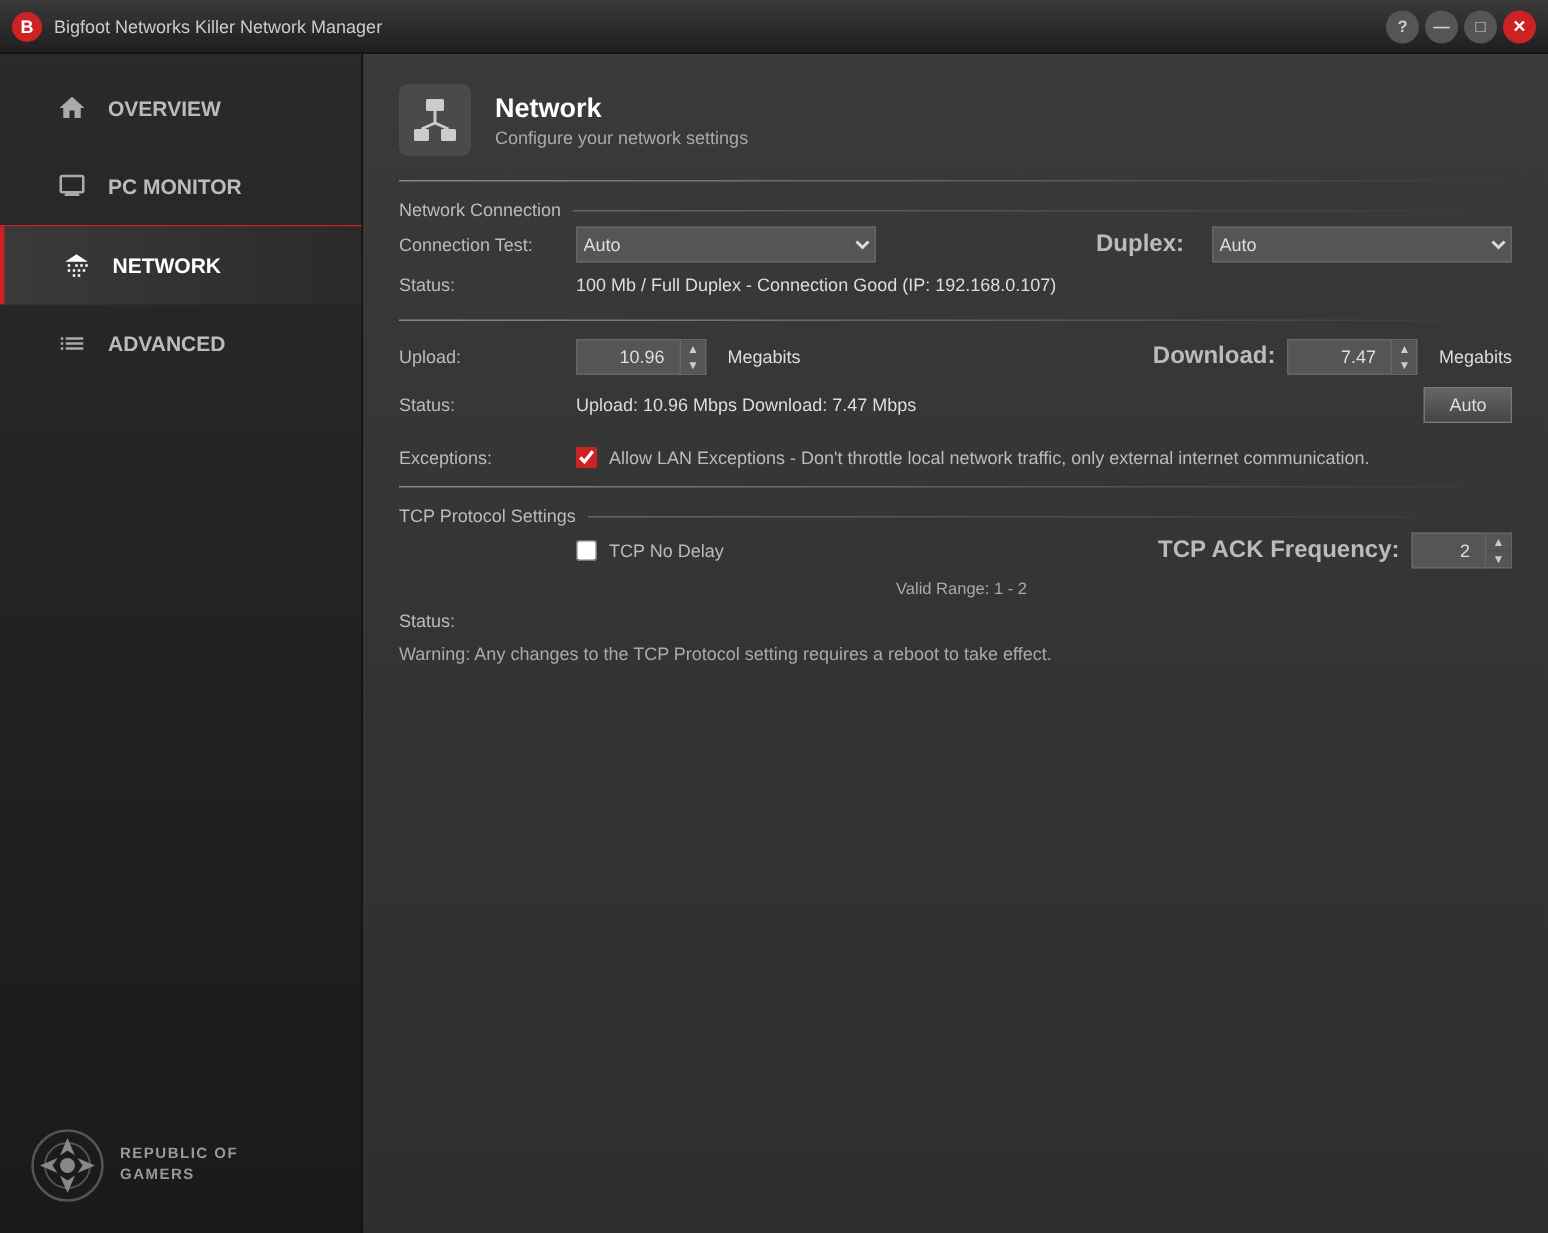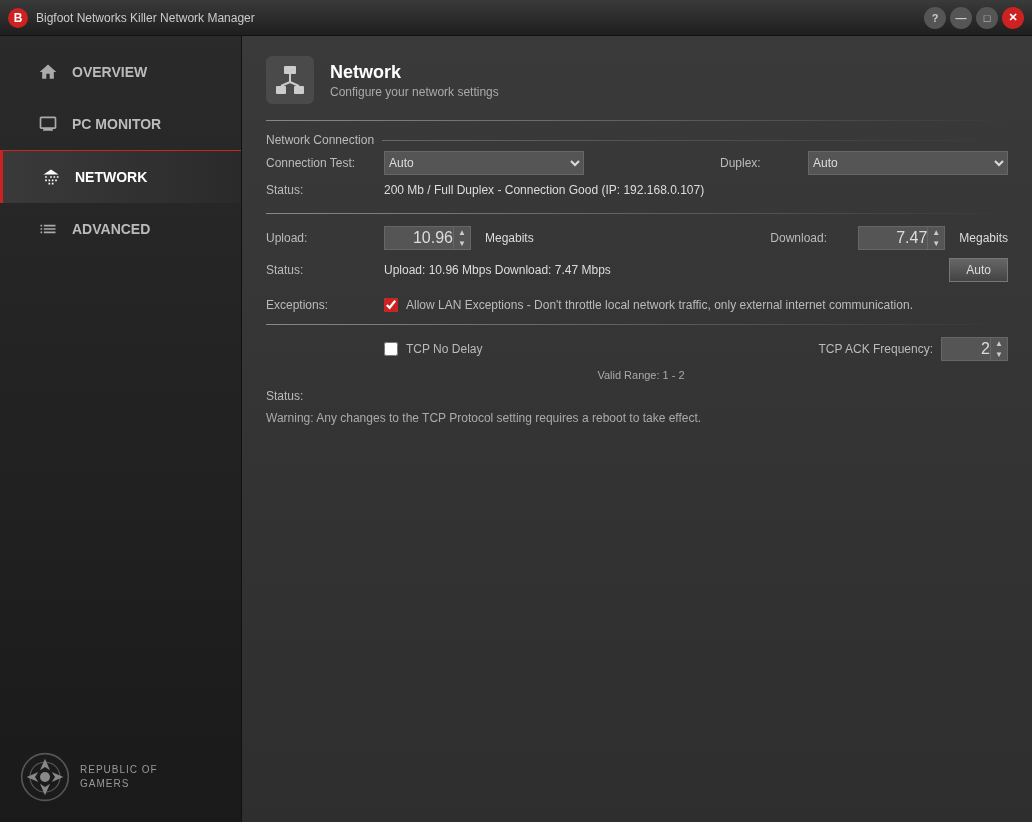--- a/index.html
+++ b/index.html
@@ -127,21 +127,21 @@
       align-items: center;
       gap: 10px;
     }
     #rog-emblem {
       width: 50px;
       height: 50px;
     }
     #rog-text {
       color: #999;
       font-size: 10px;
-      font-weight: normal;
+      font-weight: bold;
       line-height: 1.4;
       letter-spacing: 1px;
     }
 
     
     #content {
       flex: 1;
       background: linear-gradient(to bottom, #3a3a3a 0%, #2e2e2e 100%);
       padding: 20px 24px;
       overflow-y: auto;
@@ -211,23 +211,24 @@
       margin-bottom: 8px;
       gap: 8px;
     }
     .form-label {
       color: #bbb;
       min-width: 110px;
       font-size: 12px;
     }
     .form-label-right {
       color: #bbb;
-      font-size: 12px;
-      text-align: left;
+      font-size: 16px;
+      text-align: center;
       min-width: 80px;
+      font-weight: bold;
     }
     .form-value {
       color: #ddd;
       font-size: 12px;
     }
 
     
     select.styled-select {
       background: #555;
       color: #ddd;
@@ -239,22 +240,22 @@
       cursor: pointer;
     }
     .spinner-group {
       display: flex;
       align-items: center;
     }
     .spinner-input {
       background: #555;
       color: #ddd;
       border: 1px solid #666;
-      padding: 2px 0;
-      font-size: 16px;
+      padding: 2px 10px;
+      font-size: 12px;
       height: 24px;
       width: 70px;
       text-align: right;
     }
     .spinner-btns {
       display: flex;
       flex-direction: column;
       border: 1px solid #666;
       border-left: none;
     }
@@ -417,21 +418,21 @@
         <span class="form-label-right">Duplex:</span>
         <select class="styled-select" style="width:200px">
           <option>Auto</option>
           <option>Full</option>
           <option>Half</option>
         </select>
       </div>
 
       <div class="form-row">
         <span class="form-label">Status:</span>
-        <span class="form-value">200 Mb / Full Duplex - Connection Good (IP: 192.168.0.107)</span>
+        <span class="form-value">100 Mb / Full Duplex - Connection Good (IP: 192.168.0.107)</span>
       </div>
     </div>
 
     <div class="section-divider"></div>
 
     <div class="form-section">
 
       <div class="form-row">
         <span class="form-label">Upload:</span>
         <div class="spinner-group">
@@ -464,20 +465,21 @@
 
     <div class="form-row" style="margin-bottom:12px;">
       <span class="form-label">Exceptions:</span>
       <input type="checkbox" class="styled-checkbox" checked="" style="">
       <span class="checkbox-label">Allow LAN Exceptions - Don't throttle local network traffic, only external internet communication.</span>
     </div>
 
     <div class="section-divider"></div>
 
     <div class="form-section">
+      <div class="section-label">TCP Protocol Settings</div>
 
       <div class="form-row">
         <span style="min-width:110px;"></span>
         <input type="checkbox" class="styled-checkbox" style="">
         <span class="checkbox-label">TCP No Delay</span>
         <span style="flex:1"></span>
         <span class="form-label-right">TCP ACK Frequency:</span>
         <div class="spinner-group">
           <input class="spinner-input" type="text" style="width: 50px;" value="2">
           <div class="spinner-btns">

